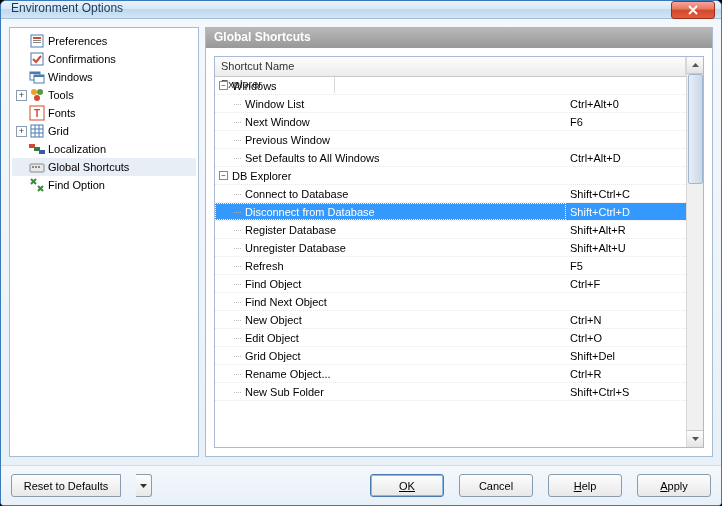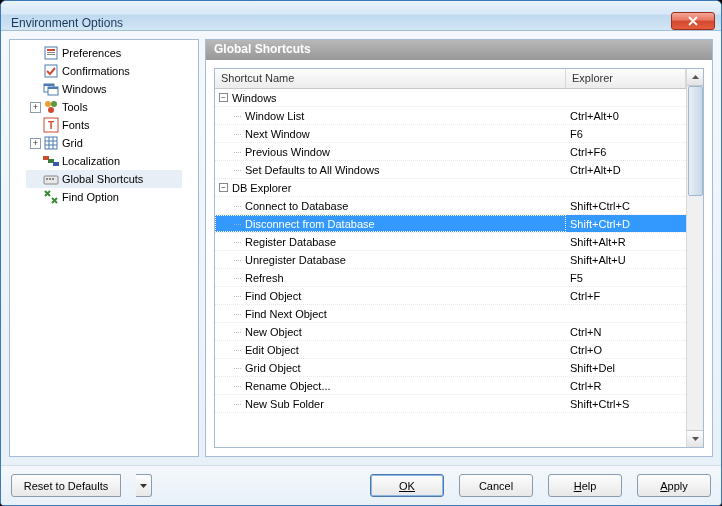--- a/index.html
+++ b/index.html
@@ -1,34 +1,34 @@
 <!DOCTYPE html>
 <html><head>
 <meta charset="utf-8">
 <style>
 * { box-sizing: border-box; margin: 0; padding: 0; }
 body { font-family: "Segoe UI", Tahoma, sans-serif; font-size: 11px; background: #000; width: 722px; height: 506px; overflow: hidden; }
 .window { width: 722px; height: 506px; background: #fff; border: 1px solid #3a7ab8; border-radius: 6px 6px 4px 4px; overflow: hidden; display: flex; flex-direction: column; }
-.titlebar { height: 30px; background: linear-gradient(to bottom, #eaf3fb 0%, #d7e8f7 45%, #bfd9ef 50%, #d3e6f5 100%); display: flex; align-items: flex-end; padding: 0 6px 0 10px; border-bottom: 1px solid #9fbfd9; }
+.titlebar { height: 18px; background: linear-gradient(to bottom, #eaf3fb 0%, #d7e8f7 45%, #bfd9ef 50%, #d3e6f5 100%); display: flex; align-items: flex-start; padding: 0 6px 0 10px; border-bottom: 1px solid #9fbfd9; }
 .titlebar-title { color: #1a3a5c; font-size: 12px; flex: 1; }
 .close-btn { width: 44px; height: 18px; background: linear-gradient(to bottom, #f5a79a 0%, #e8755f 45%, #d04a2f 50%, #e65b3e 100%); border: 1px solid #9a2f1a; border-radius: 3px; display: flex; align-items: center; justify-content: center; cursor: pointer; }
 .close-btn svg { width: 10px; height: 10px; }
 .content { flex: 1; display: flex; padding: 8px; gap: 6px; background: linear-gradient(to bottom, #f4f8fc, #e8f0f8); }
-.sidebar { width: 190px; background: #fff; border: 1px solid #a6bcd4; padding: 4px 16px; overflow: auto; }
+.sidebar { width: 190px; background: #fff; border: 1px solid #a6bcd4; padding: 4px 2px; overflow: auto; }
 .tree-item { display: flex; align-items: center; height: 18px; padding-left: 4px; cursor: pointer; white-space: nowrap; }
 .tree-item.selected { background: #e8eef5; }
 .expander { width: 11px; height: 11px; border: 1px solid #8a9db0; display: inline-flex; align-items: center; justify-content: center; font-size: 9px; line-height: 1; color: #333; margin-right: 2px; background: #fff; }
 .expander-spacer { width: 13px; display: inline-block; }
 .tree-icon { width: 16px; height: 16px; margin-right: 3px; display: inline-flex; align-items: center; justify-content: center; flex-shrink: 0; }
 .tree-label { color: #000; }
 .main { flex: 1; display: flex; flex-direction: column; border: 1px solid #a6bcd4; background: #fff; }
 .main-header { height: 20px; background: linear-gradient(to bottom, #b8b8b8, #989898); color: #fff; font-weight: bold; font-size: 12px; padding: 2px 8px; }
 .grid-wrap { flex: 1; display: flex; margin: 8px; border: 1px solid #a6bcd4; overflow: hidden; }
 .grid { flex: 1; overflow: hidden; position: relative; }
-.grid-header { display: flex; background: linear-gradient(to bottom, #fdfdfd, #ececec); border-bottom: 1px solid #c8c8c8; height: 20px; }
+.grid-header { display: flex; background: linear-gradient(to bottom, #fdfdfd, #ececec); border-bottom: 1px solid #c8c8c8; height: 20px; flex-direction: column; }
 .grid-header-cell { padding: 3px 6px; border-right: 1px solid #d8d8d8; color: #333; }
 .col-name { flex: 1; }
 .col-shortcut { width: 120px; }
 .grid-body { overflow: hidden; }
 .grid-row { display: flex; height: 18px; align-items: center; border-bottom: 1px dotted #e8e8e8; cursor: pointer; }
 .grid-row.group { }
 .grid-row.selected .cell-name { background: #3399ff; color: #fff; outline: 1px dotted #fff; outline-offset: -1px; }
 .grid-row.selected .cell-shortcut { background: #3399ff; color: #fff; text-align: right; }
 .cell-name { flex: 1; padding-left: 4px; display: flex; align-items: center; height: 100%; }
 .cell-shortcut { width: 120px; padding-left: 4px; display: flex; align-items: center; height: 100%; }
@@ -197,21 +197,20 @@
                   <span>Next Window</span>
                 </div>
                 <div class="cell-shortcut">F6</div>
               </div>
               <div class="grid-row">
                 <div class="cell-name">
                   <span style="width:14px;display:inline-block"></span>
                   <span class="row-dots">····</span>
                   <span>Previous Window</span>
                 </div>
-                <div class="cell-shortcut">Ctrl+F6</div>
               </div>
               <div class="grid-row">
                 <div class="cell-name">
                   <span style="width:14px;display:inline-block"></span>
                   <span class="row-dots">····</span>
                   <span>Set Defaults to All Windows</span>
                 </div>
                 <div class="cell-shortcut">Ctrl+Alt+D</div>
               </div>
               <div class="grid-row group">

